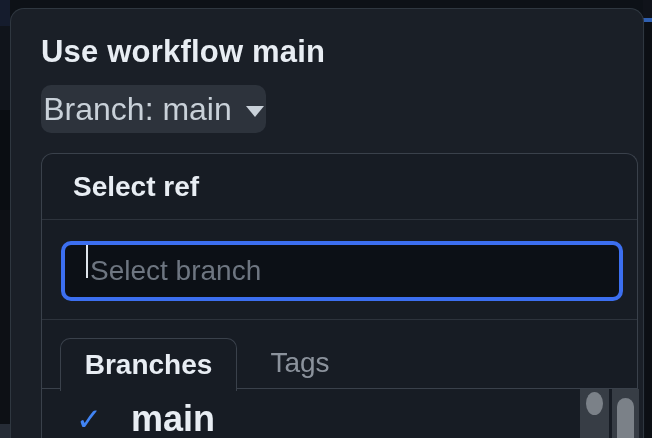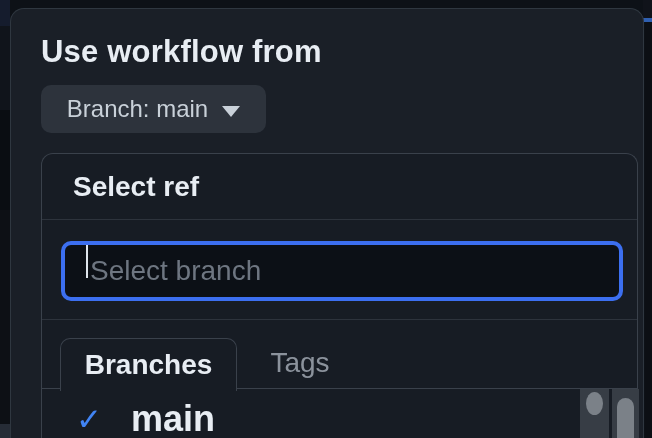--- a/index.html
+++ b/index.html
@@ -53,21 +53,21 @@
   }
   .branch-btn{
     position:absolute;left:30px;top:76px;width:225px;height:48px;
     background:var(--c-button_bg);
     border:none;border-radius:10px;
     display:flex;align-items:center;justify-content:center;
     cursor:pointer;
     font-family:inherit;
   }
   .branch-btn-label{
-    font-size:24px;color:var(--c-button_text);font-weight:400;
+    font-size:32px;color:var(--c-button_text);font-weight:400;
   }
   .caret-down{
     width:0;height:0;margin-left:14px;margin-top:4px;
     border-left:9px solid transparent;
     border-right:9px solid transparent;
     border-top:11px solid var(--c-button_text);
   }
 
   
   .panel{
@@ -174,21 +174,21 @@
 <div class="strip strip-l2"></div>
 <div class="strip strip-l3"></div>
 <div class="strip strip-l4"></div>
 <div class="strip strip-l5"></div>
 <div class="strip strip-r1"></div>
 <div class="strip strip-r2"></div>
 <div class="strip strip-r3"></div>
 
 <div class="modal">
 
-  <div class="modal-title">Use workflow from</div>
+  <div class="modal-title">Use workflow main</div>
 
   <button class="branch-btn">
     <span class="branch-btn-label">Branch: main</span>
     <span class="caret-down"></span>
   </button>
 
   <div class="panel">
 
     <div class="panel-header">
       <span class="panel-header-title">Select ref</span>

